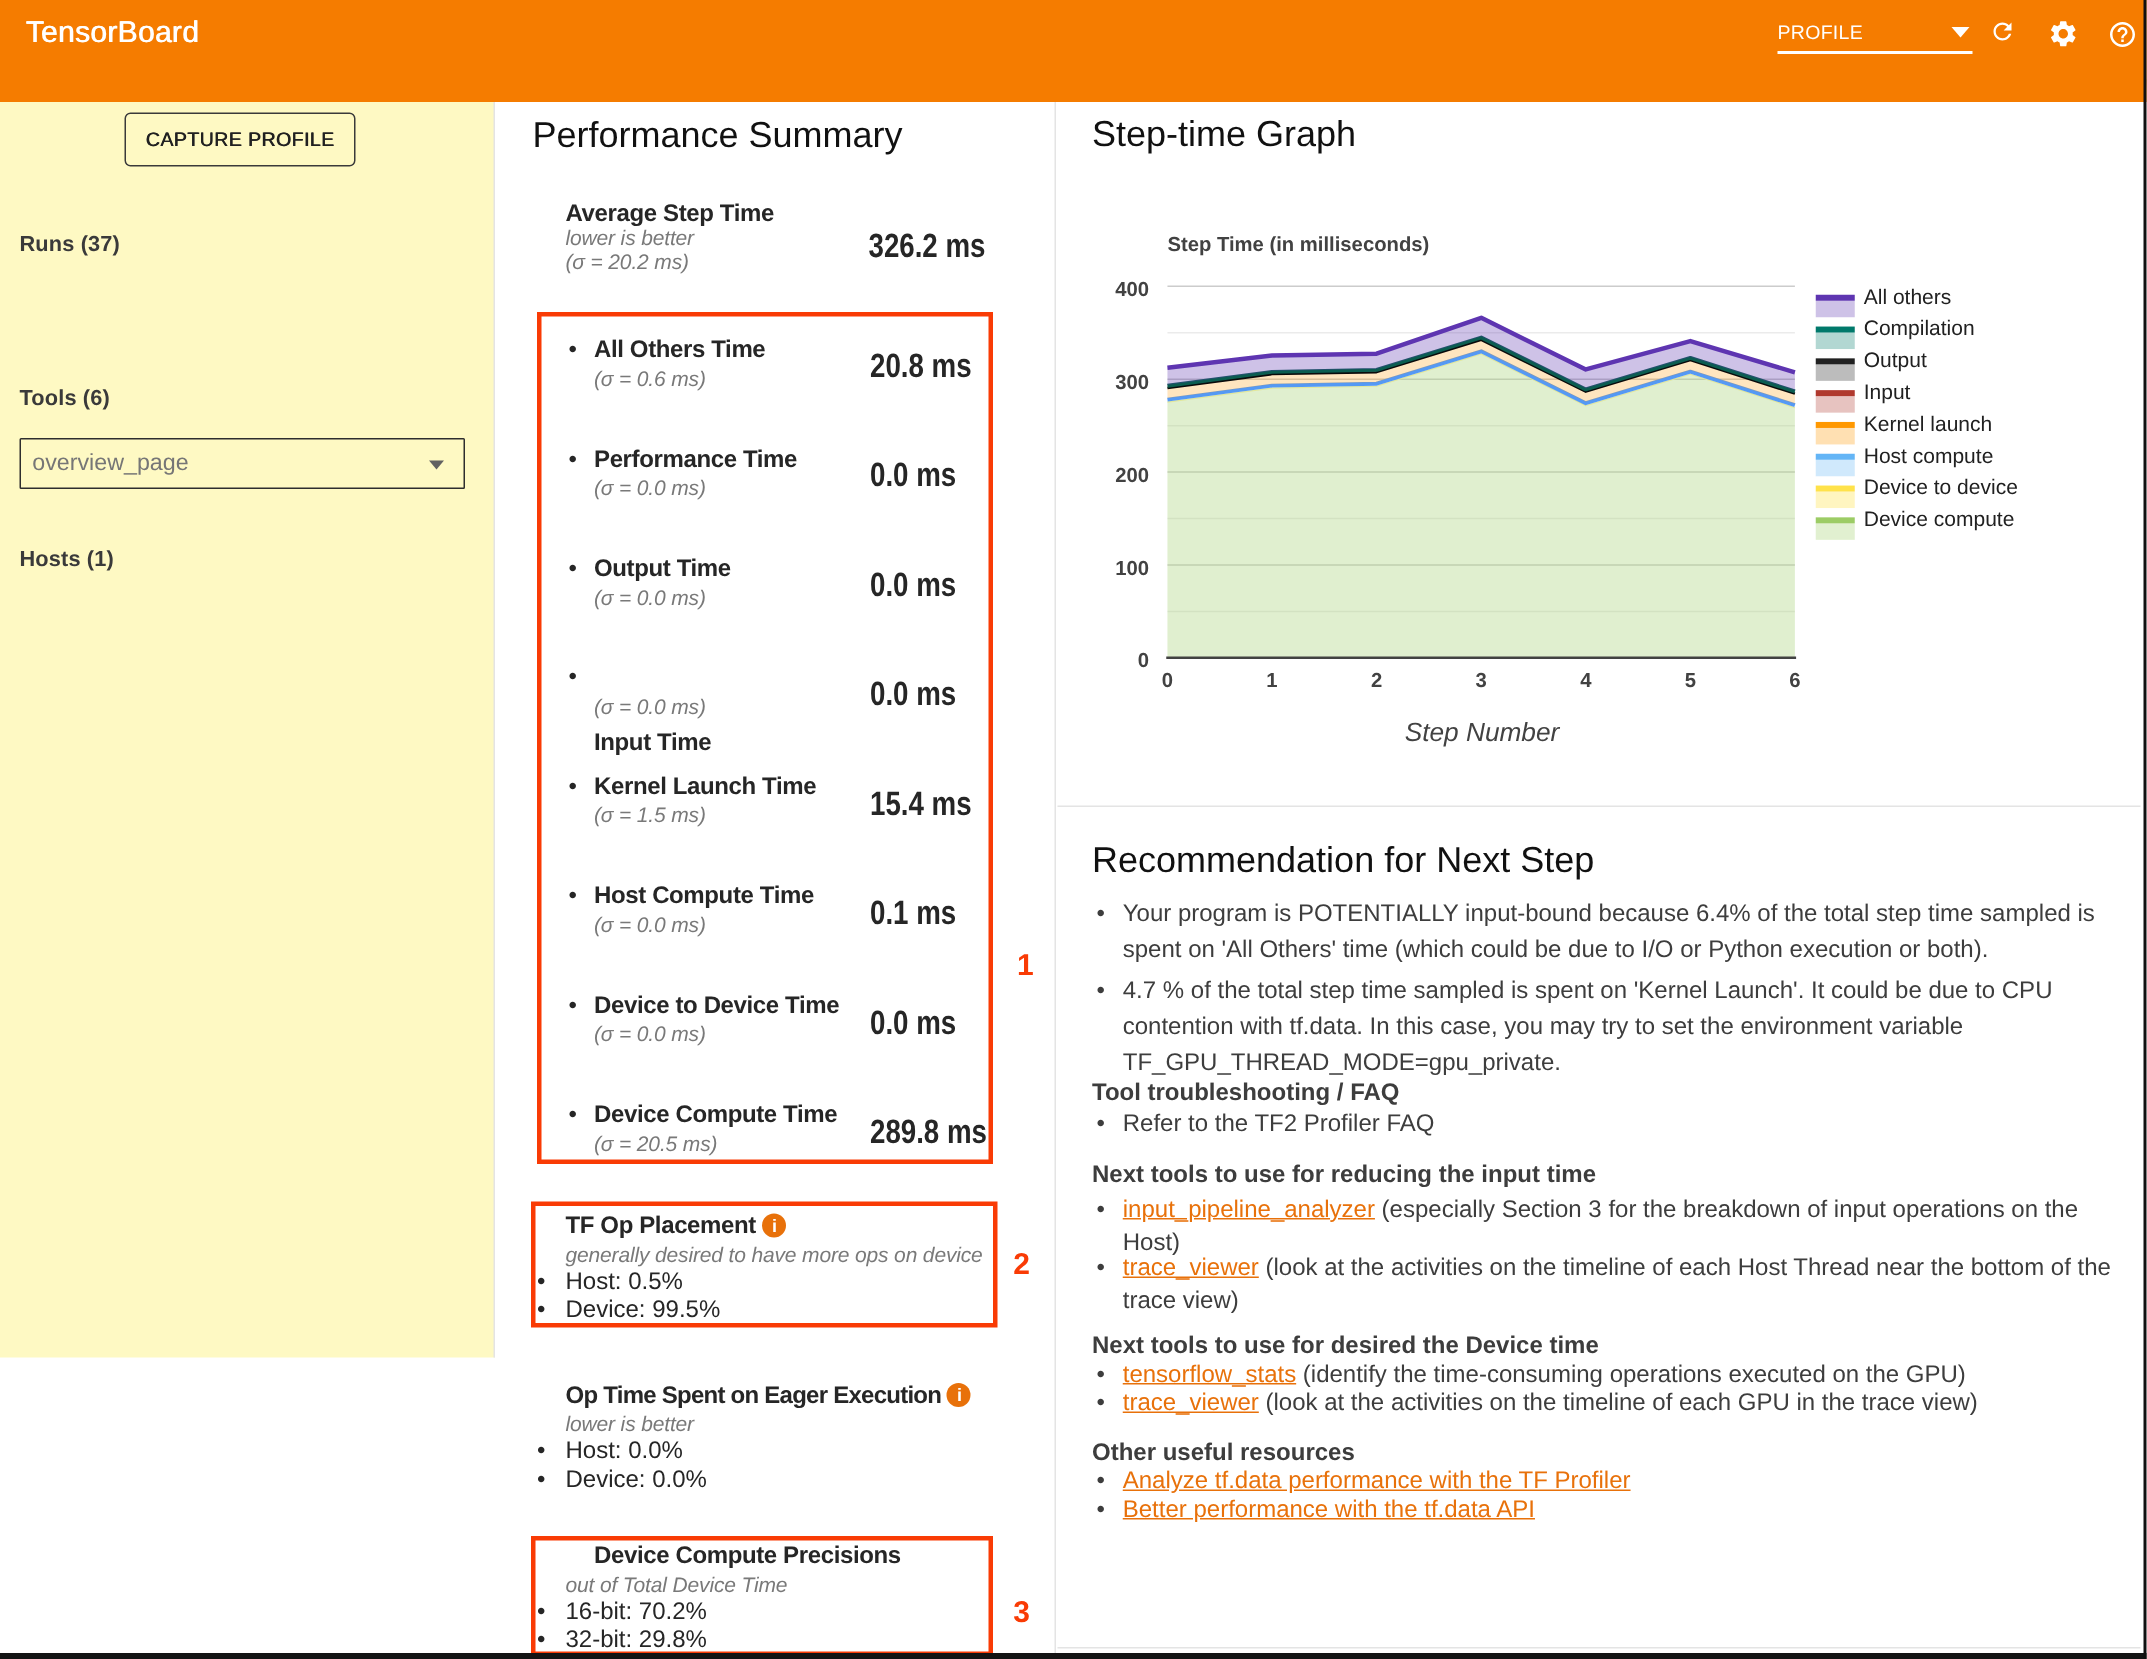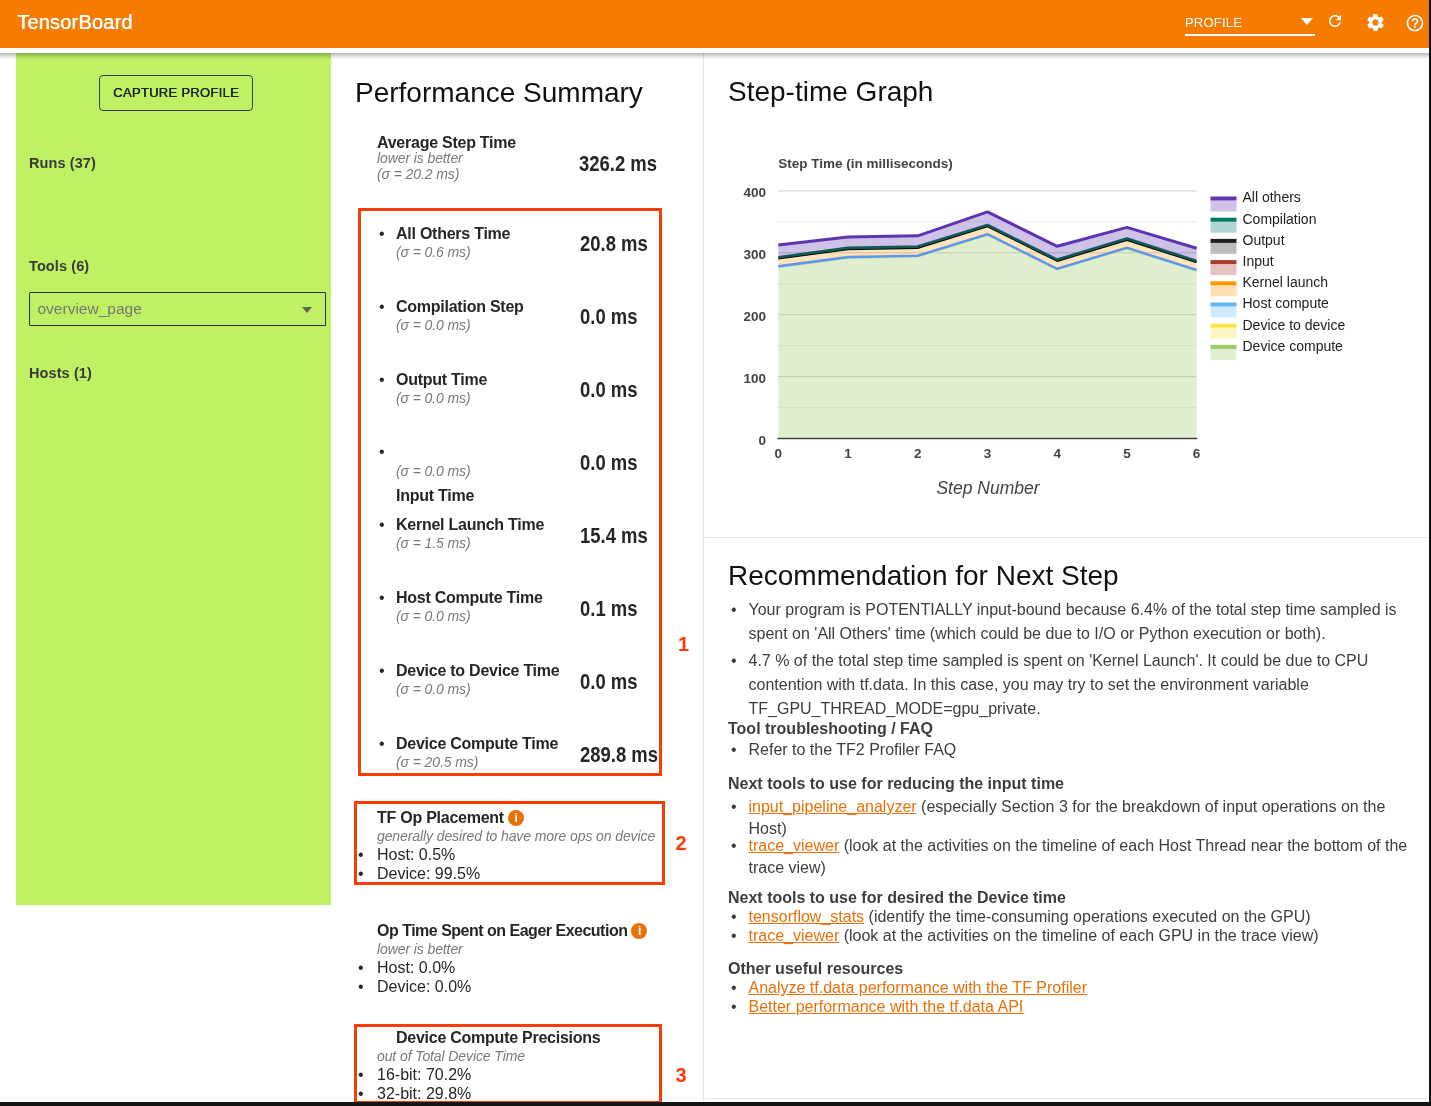--- a/index.html
+++ b/index.html
@@ -1,47 +1,47 @@
 <!DOCTYPE html>
 <html><head>
 <meta charset="utf-8">
 <style>
 * { margin:0; padding:0; box-sizing:border-box; }
 html,body { width:1431px; height:1106px; overflow:hidden; background:#fff;
   font-family:"Liberation Sans", sans-serif; }
 .abs { position:absolute; }
 
-#header { position:absolute; left:0; top:0; width:1431px; height:48px; background:#f57c00; z-index:10; }
+#header { position:absolute; left:0; top:0; width:1431px; height:68px; background:#f57c00; z-index:10; }
 #hshadow { position:absolute; left:0; top:53px; width:1431px; height:6px;
   background:linear-gradient(to bottom, rgba(0,0,0,0.28), rgba(0,0,0,0)); z-index:9; }
 #tbtitle { position:absolute; left:17px; top:11px; color:#fff; font-size:20px; font-weight:400; letter-spacing:0.2px; text-shadow:0.5px 0 0 #fff;}
 #profsel { position:absolute; left:1185px; top:13px; width:130px; color:#fff; }
 #profsel .lbl { font-size:13px; letter-spacing:0.2px; }
 #profsel .uline { position:absolute; left:0; top:21px; width:130px; height:2px; background:#fff; }
 #profsel .arr { position:absolute; right:2px; top:5px; width:0; height:0;
   border-left:6px solid transparent; border-right:6px solid transparent; border-top:7px solid #fff; }
 .hicon { position:absolute; }
 
-#sidebar { position:absolute; left:16px; top:53px; width:330px; height:852px; background:#bef264; border-right:1px solid #e4e4e4;}
+#sidebar { position:absolute; left:0; top:53px; width:330px; height:852px; background:#fef9c3; border-right:1px solid #e4e4e4;}
 #midcol { position:absolute; left:331px; top:53px; width:373px; height:1053px; background:#fff; border-right:1px solid #e4e4e4;}
 #rightcol { position:absolute; left:705px; top:53px; width:722px; height:1050px; background:#fff;}
 #rightedge { position:absolute; left:1429.3px; top:0; width:1.7px; height:1106px; background:#101010; z-index:30;}
 #rdivider { position:absolute; left:705px; top:537px; width:722px; height:1px; background:#e4e4e4; }
 #rbottom { position:absolute; left:705px; top:1098px; width:722px; height:1px; background:#e4e4e4; }
 #botbar { position:absolute; left:0; top:1102px; width:1431px; height:4px; background:#141414; z-index:20;}
 
 #capbtn { position:absolute; left:83px; top:22px; width:154px; height:36px; border:1px solid #3a3a3a;
   border-radius:4px; text-align:center; line-height:34px; font-size:13px; letter-spacing:0.3px; color:#212121; font-weight:400; text-shadow:0.45px 0 0 #212121;}
 .sidelbl { position:absolute; left:13px; font-size:14.5px; font-weight:700; letter-spacing:0.1px; color:#3a3a3a; }
 .selbox { position:absolute; left:13px; width:297px; height:34px; border:1px solid #2e2e2e; border-radius:1px;
   font-size:15.5px; color:#767676; line-height:32px; padding-left:7.5px; }
 .selarr { position:absolute; right:13px; top:13.5px; width:0; height:0;
   border-left:5.5px solid transparent; border-right:5.5px solid transparent; border-top:6.5px solid #616161; }
 
-.h2title { font-size:28px; color:#111; font-weight:400; }
+.h2title { font-size:24px; color:#111; font-weight:400; }
 .mlabel { font-size:16px; font-weight:700; color:#262626; letter-spacing:-0.25px; white-space:nowrap; }
 .msub { font-size:14px; font-style:italic; color:#797979; letter-spacing:-0.1px; white-space:nowrap; }
 .mval { font-size:22.5px; font-weight:700; color:#262626; transform:scaleX(0.82); transform-origin:0 0; white-space:nowrap; }
 .bullet { position:absolute; font-size:16px; color:#262626; }
 .redbox { position:absolute; border:3px solid #f93b05; }
 .rednum { position:absolute; font-size:20px; font-weight:700; color:#f93b05; }
 .infoi { display:inline-block; width:16px; height:16px; border-radius:50%; background:#e8710a;
   color:#fff; font-size:12px; font-weight:700; text-align:center; line-height:16px; vertical-align:1px; font-style:normal;}
 
 .rec { font-size:16px; color:#3d3d3d; }
@@ -90,21 +90,21 @@
 <div class="rednum" style="left:675.5px; top:832.3px;">2</div>
 <div class="redbox" style="left:353.5px; top:1024px; width:308px; height:80px;"></div>
 <div class="rednum" style="left:675.5px; top:1064.4px;">3</div>
 
 <div class="abs bullet" style="left:379px; top:224.7px;">•</div>
 <div class="abs mlabel" style="left:396px; top:224.7px;">All Others Time</div>
 <div class="abs msub" style="left:396px; top:243.8px;">(σ = 0.6 ms)</div>
 <div class="abs mval" style="left:580px; top:231.4px;">20.8 ms</div>
 
 <div class="abs bullet" style="left:379px; top:297.6px;">•</div>
-<div class="abs mlabel" style="left:396px; top:297.6px;">Compilation Step</div>
+<div class="abs mlabel" style="left:396px; top:297.6px;">Performance Time</div>
 <div class="abs msub" style="left:396px; top:316.7px;">(σ = 0.0 ms)</div>
 <div class="abs mval" style="left:580px; top:304.3px;">0.0 ms</div>
 
 <div class="abs bullet" style="left:379px; top:370.5px;">•</div>
 <div class="abs mlabel" style="left:396px; top:370.5px;">Output Time</div>
 <div class="abs msub" style="left:396px; top:389.6px;">(σ = 0.0 ms)</div>
 <div class="abs mval" style="left:580px; top:377.2px;">0.0 ms</div>
 
 <div class="abs bullet" style="left:379px; top:443.4px;">•</div>
 <div class="abs mlabel" style="left:396px; top:443.4px;margin-top:44px;">Input Time</div>

